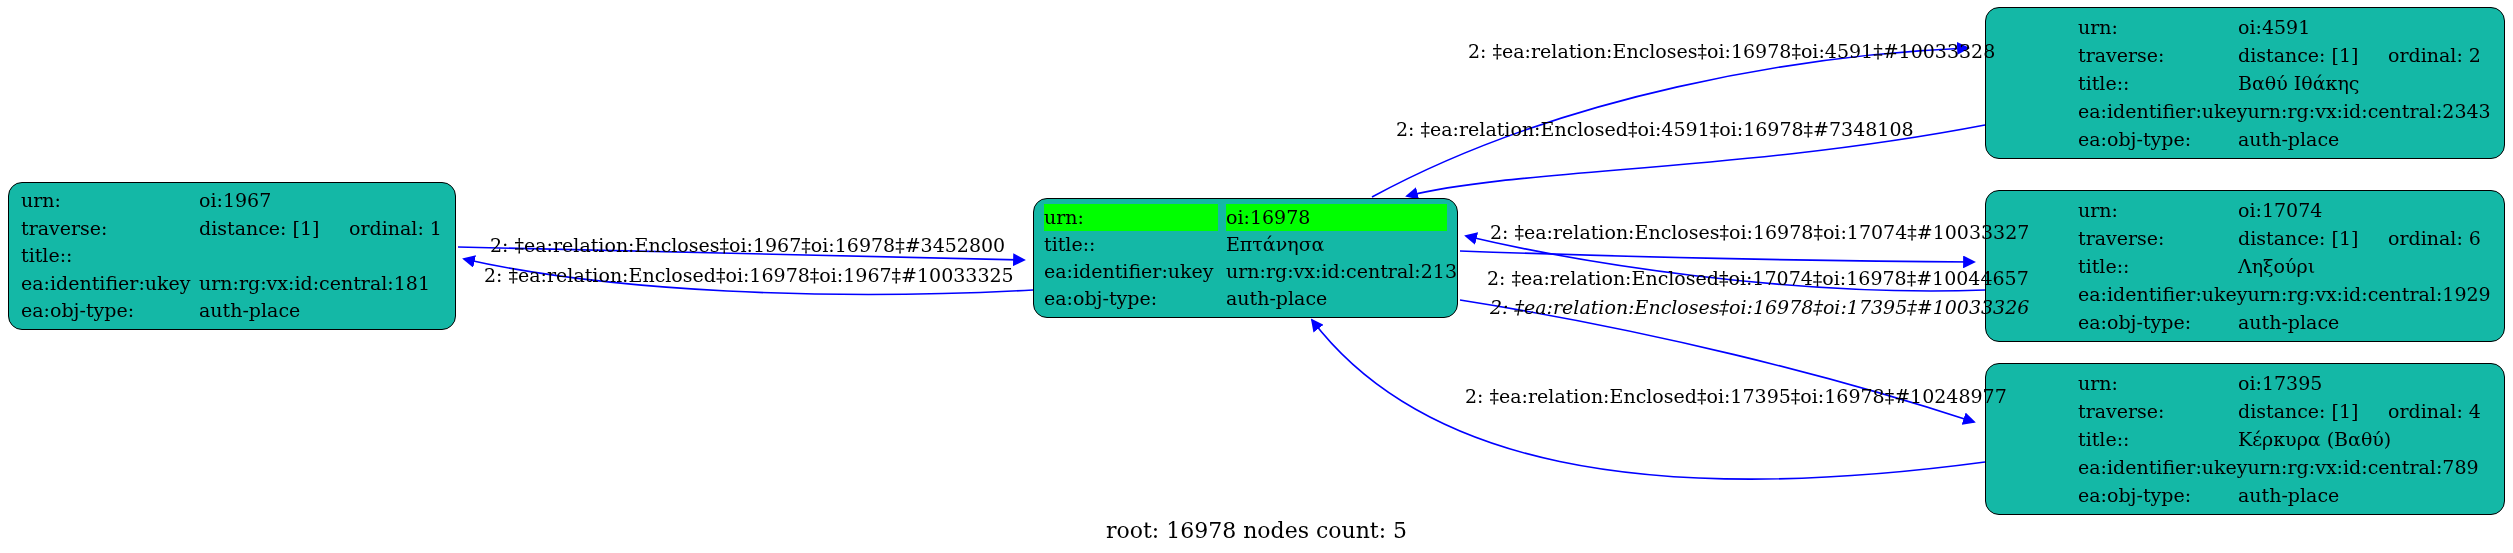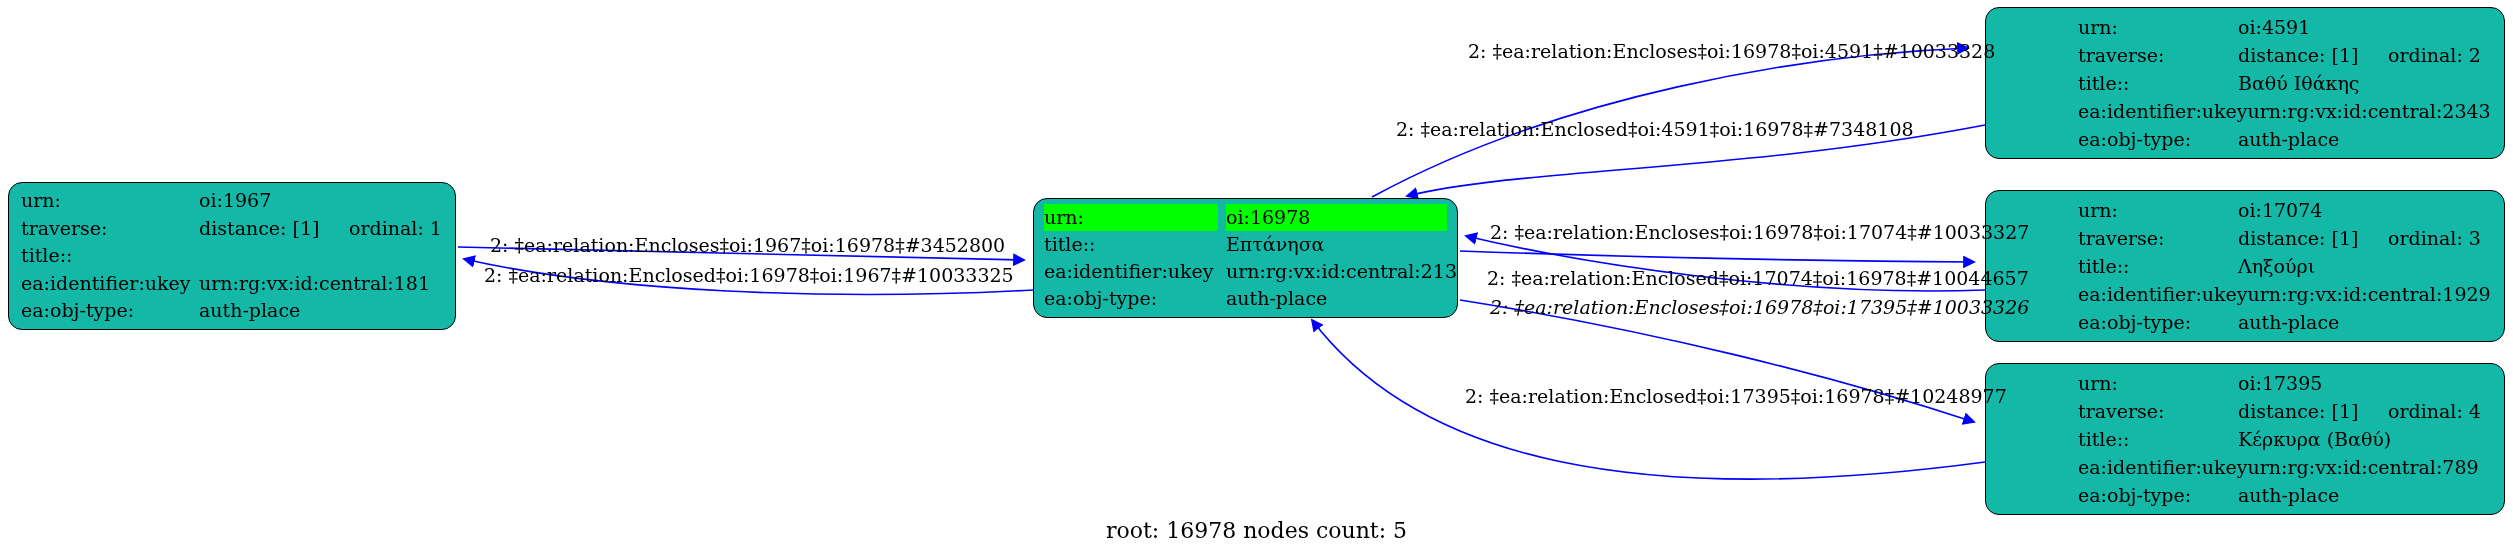--- a/index.html
+++ b/index.html
@@ -142,21 +142,21 @@
     </div>
   </div>
 
   <div class="node" id="node-17074">
     <div class="row">
       <span class="lbl">urn:</span>
       <span class="val">oi:17074</span>
     </div>
     <div class="row">
       <span class="lbl">traverse:</span>
-      <span class="val"><span class="dist">distance: [1]</span><span>ordinal: 3</span></span>
+      <span class="val"><span class="dist">distance: [1]</span><span>ordinal: 6</span></span>
     </div>
     <div class="row">
       <span class="lbl">title::</span>
       <span class="val">Ληξούρι</span>
     </div>
     <div class="row">
       <span class="lbl">ea:identifier:ukey</span>
       <span class="val">urn:rg:vx:id:central:1929</span>
     </div>
     <div class="row">

